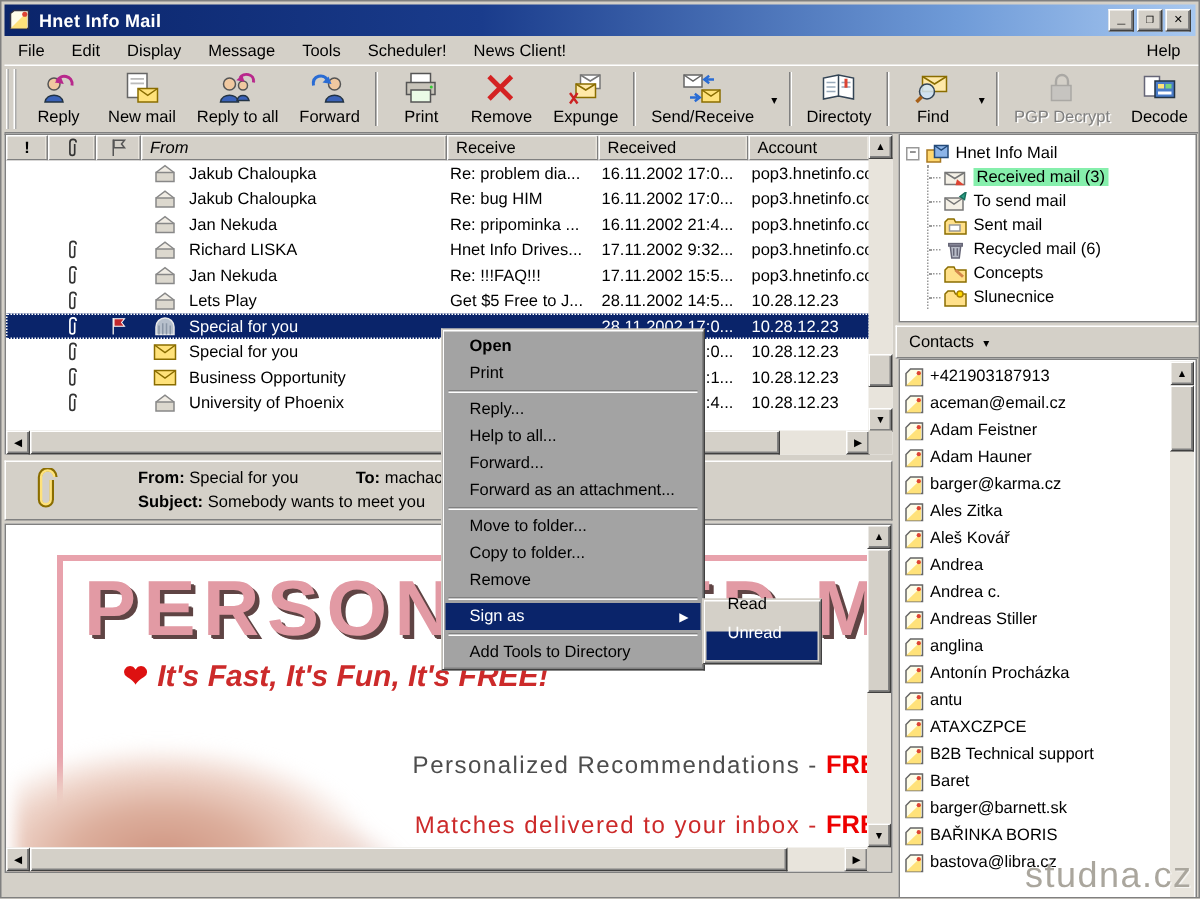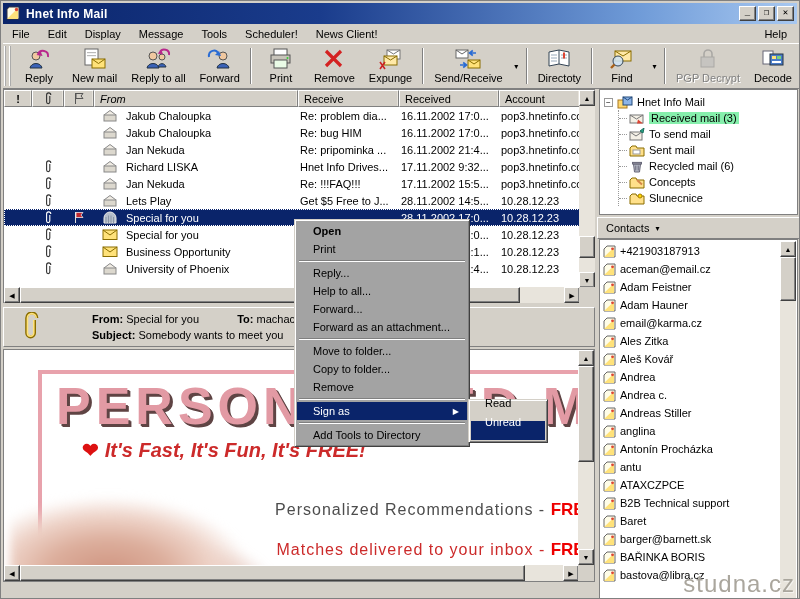--- a/index.html
+++ b/index.html
@@ -634,21 +634,21 @@
               <circle cx="9.5" cy="3.8" r="1.4" fill="#d43"></circle>
             </svg>
           <span>Adam Hauner</span>
         </div>
           <div class="citem">
           <svg width="13" height="13">
               <path d="M1 12V4l3-3h8v11z" fill="#fffde8" stroke="#666"></path>
               <path d="M1 12L11 2.5V12z" fill="#ffe27a"></path>
               <circle cx="9.5" cy="3.8" r="1.4" fill="#d43"></circle>
             </svg>
-          <span>email@karma.cz</span>
+          <span>barger@karma.cz</span>
         </div>
           <div class="citem">
           <svg width="13" height="13">
               <path d="M1 12V4l3-3h8v11z" fill="#fffde8" stroke="#666"></path>
               <path d="M1 12L11 2.5V12z" fill="#ffe27a"></path>
               <circle cx="9.5" cy="3.8" r="1.4" fill="#d43"></circle>
             </svg>
           <span>Ales Zitka</span>
         </div>
           <div class="citem">

